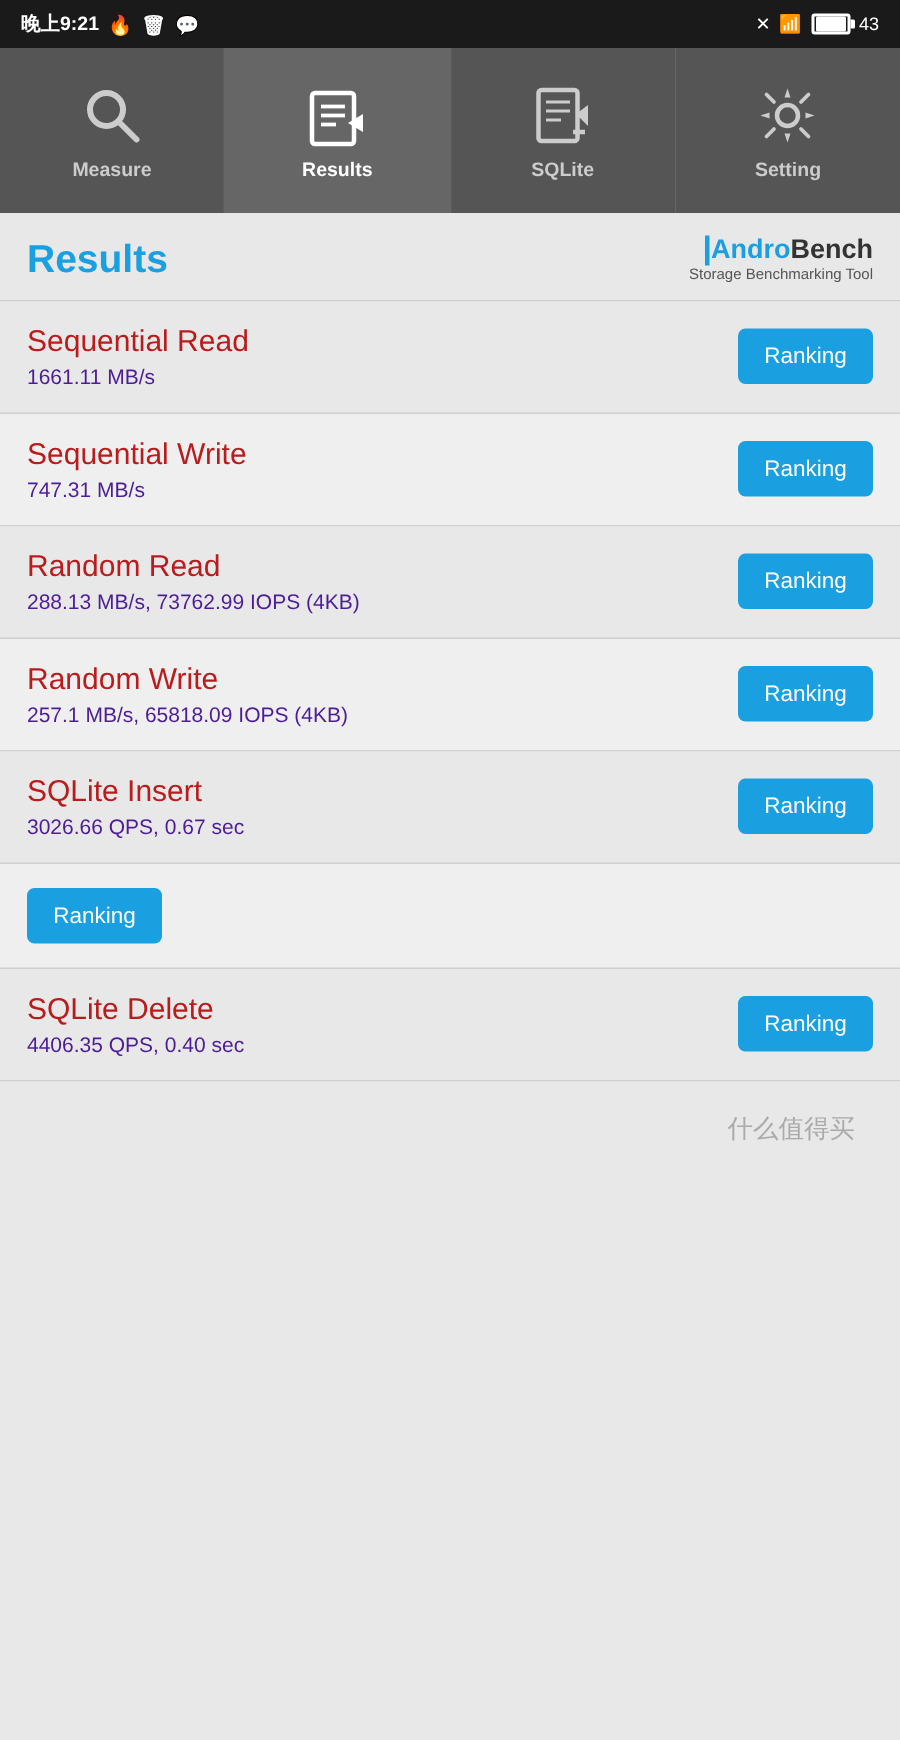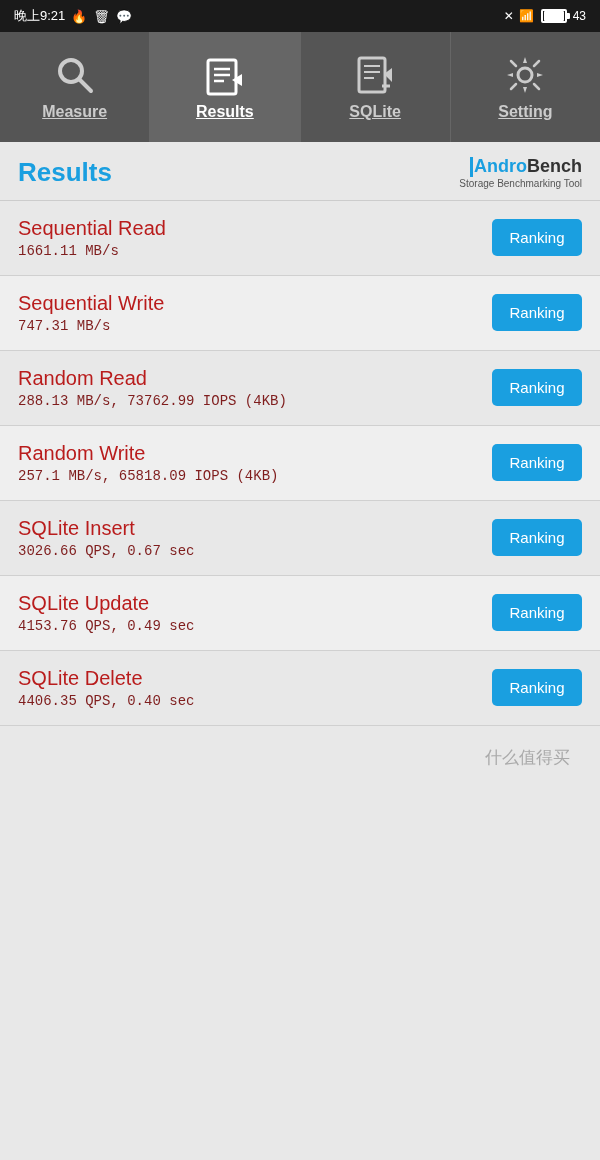--- a/index.html
+++ b/index.html
@@ -15,21 +15,21 @@
     .status-bar {
       background: #1a1a1a;
       color: #fff;
       display: flex;
       justify-content: space-between;
       align-items: center;
       padding: 6px 14px;
       font-size: 13px;
       height: 32px;
     }
-    .status-left { font-weight: normal; display: flex; align-items: center; gap: 6px; justify-content: center; }
+    .status-left { font-weight: bold; display: flex; align-items: center; gap: 6px; justify-content: center; }
     .status-right { display: flex; align-items: center; gap: 6px; font-size: 12px; }
     .battery-icon {
       display: inline-flex; align-items: center; justify-content: center;
       border: 2px solid #fff; border-radius: 2px; width: 26px; height: 14px;
       position: relative; font-size: 9px; font-weight: bold;
     }
     .battery-icon::after {
       content: '';
       position: absolute; right: -5px; top: 50%; transform: translateY(-50%);
       width: 3px; height: 6px; background: #fff; border-radius: 0 1px 1px 0;
@@ -56,24 +56,23 @@
       padding: 10px 4px;
       background: #555;
       border-right: 1px solid #666;
     }
     .nav-tab:last-child { border-right: none; }
     .nav-tab.active {
       background: #666;
       color: #fff;
     }
     .nav-tab-label {
-      font-size: 16px;
+      font-size: 13px;
       font-weight: bold;
       color: inherit;
-      text-decoration: underline;
     }
     .nav-icon {
       width: 44px;
       height: 44px;
       display: flex;
       align-items: center;
       justify-content: center;
     }
 
     
@@ -124,22 +123,21 @@
     .bench-row:nth-child(odd) { background: #e8e8e8; }
     .bench-info { flex: 1; }
     .bench-name {
       font-size: 20px;
       font-weight: normal;
       color: #b91c1c;
       margin-bottom: 3px;
     }
     .bench-value {
       font-size: 14px;
-      color: #7f1d1d;
-      font-family: Liberation Mono, monospace;
+      color: #4c1d95;
     }
     .ranking-btn {
       background: #1a9fe0;
       color: #fff;
       border: none;
       border-radius: 5px;
       padding: 10px 16px;
       font-size: 15px;
       font-weight: normal;
       cursor: pointer;
@@ -280,24 +278,20 @@
       <button class="ranking-btn">Ranking</button>
     </div>
       <div class="bench-row">
       <div class="bench-info">
         <div class="bench-name">SQLite Insert</div>
         <div class="bench-value">3026.66 QPS, 0.67 sec</div>
       </div>
       <button class="ranking-btn">Ranking</button>
     </div>
       <div class="bench-row">
-      <div class="bench-info">
-        <div class="bench-name">SQLite Update</div>
-        <div class="bench-value">4153.76 QPS, 0.49 sec</div>
-      </div>
       <button class="ranking-btn">Ranking</button>
     </div>
       <div class="bench-row">
       <div class="bench-info">
         <div class="bench-name">SQLite Delete</div>
         <div class="bench-value">4406.35 QPS, 0.40 sec</div>
       </div>
       <button class="ranking-btn">Ranking</button>
     </div>
     </div>

